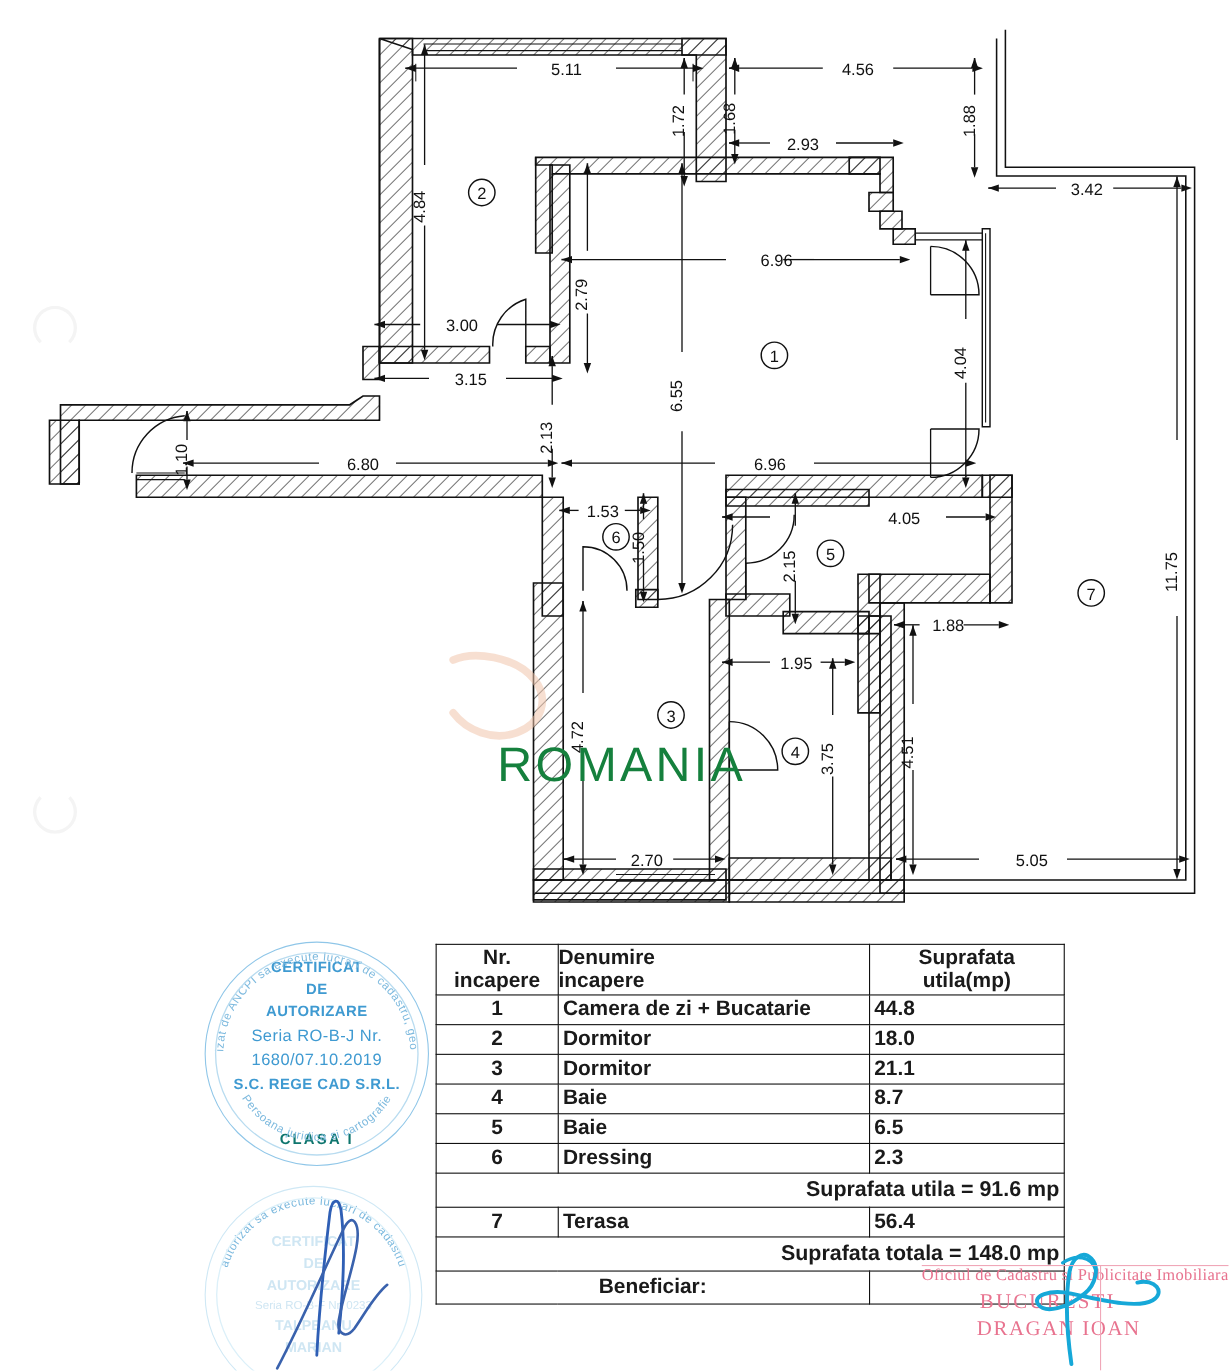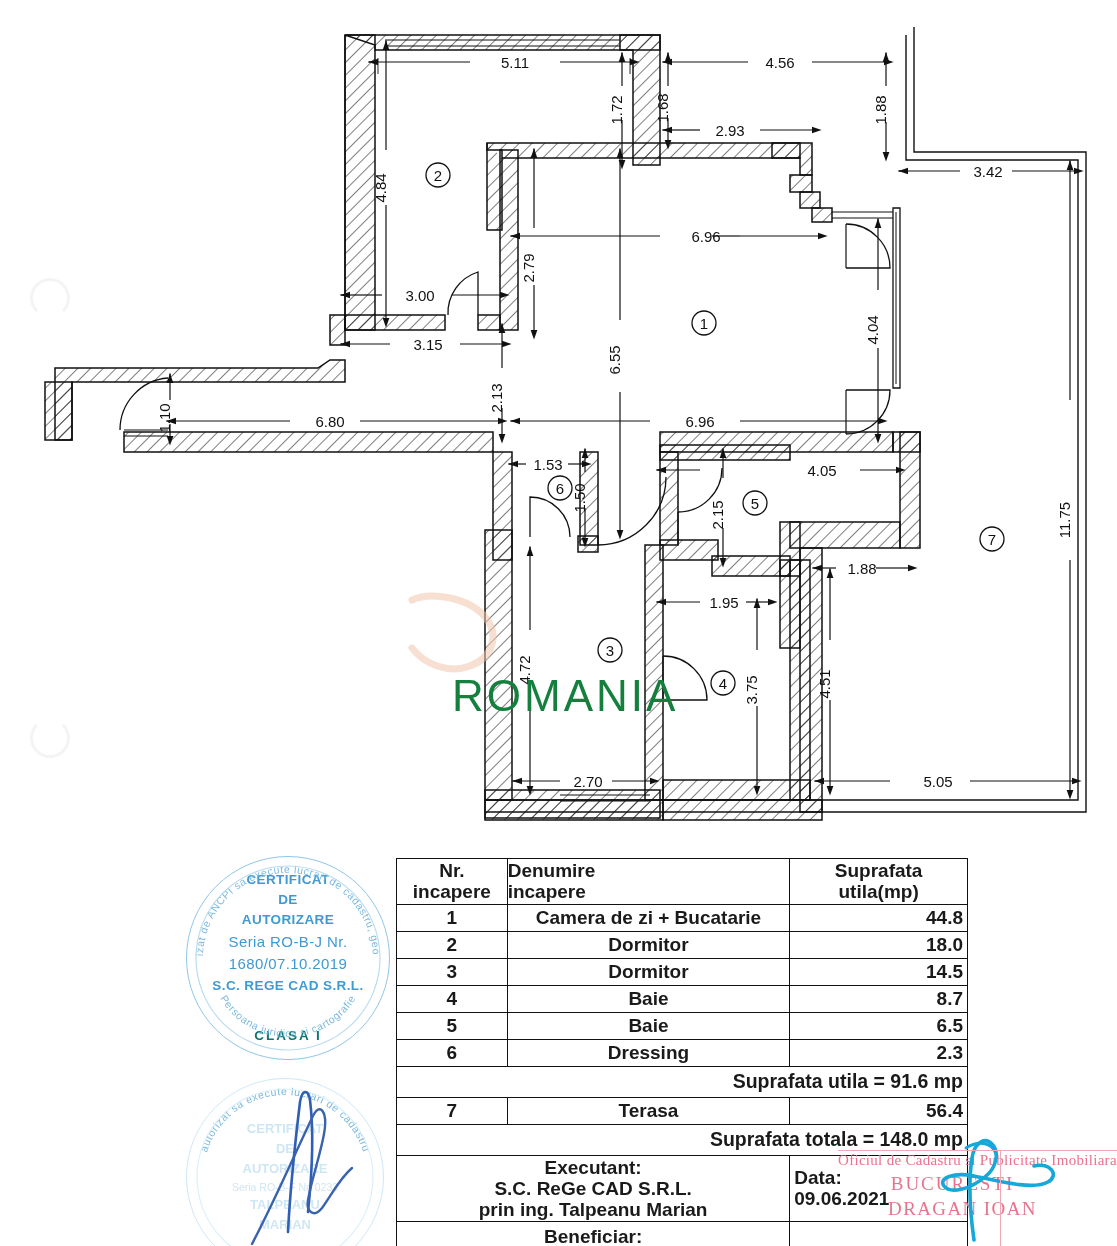--- a/index.html
+++ b/index.html
@@ -27,22 +27,22 @@
   }
   table.tbl{
     border-collapse:collapse;width:572px;
     font-size:19px;background:transparent;
   }
   table.tbl td{
     border:1.4px solid #111;padding:1px 4px;vertical-align:middle;
     line-height:1.12;
   }
   .c-nr{width:104px;text-align:center;}
-  .c-nume{width:292px;text-align:center;padding-left:10px;}
-  .c-supr{width:176px;text-align:right;}
+  .c-nume{width:292px;text-align:left;padding-left:10px;}
+  .c-supr{width:176px;text-align:left;}
   .hdr td{text-align:center;font-size:19px;padding:3px 2px;}
   .c-nume.hdrcell{text-align:left;padding-left:0;}
   .rowh{height:27px;}
   .sum td{text-align:right;font-size:19.5px;height:28px;}
   .foot-exec{text-align:center;font-size:19px;line-height:1.3;padding:5px 2px;}
   .foot-data{text-align:left;font-size:19px;line-height:1.45;padding:5px 6px;vertical-align:top;}
   .benef{height:30px;}
 
   
   .stamp-circ{
@@ -382,21 +382,21 @@
         <td class="c-supr">44.8</td>
       </tr>
       <tr class="rowh">
         <td class="c-nr">2</td>
         <td class="c-nume">Dormitor</td>
         <td class="c-supr">18.0</td>
       </tr>
       <tr class="rowh">
         <td class="c-nr">3</td>
         <td class="c-nume">Dormitor</td>
-        <td class="c-supr">14.5</td>
+        <td class="c-supr">21.1</td>
       </tr>
       <tr class="rowh">
         <td class="c-nr">4</td>
         <td class="c-nume">Baie</td>
         <td class="c-supr">8.7</td>
       </tr>
       <tr class="rowh">
         <td class="c-nr">5</td>
         <td class="c-nume">Baie</td>
         <td class="c-supr">6.5</td>
@@ -414,31 +414,20 @@
       <tr class="rowh">
         <td class="c-nr">7</td>
         <td class="c-nume">Terasa</td>
         <td class="c-supr">56.4</td>
       </tr>
 
       <tr class="sum">
         <td colspan="3">Suprafata totala = 148.0 mp</td>
       </tr>
 
-      <tr>
-        <td colspan="2" class="foot-exec">
-          <div>Executant:</div>
-          <div>S.C. ReGe CAD S.R.L.</div>
-          <div>prin ing. Talpeanu Marian</div>
-        </td>
-        <td class="foot-data">
-          <div>Data:</div>
-          <div>09.06.2021</div>
-        </td>
-      </tr>
 
       <tr class="benef">
         <td colspan="2" style="text-align:center;font-size:19px;">Beneficiar:</td>
         <td></td>
       </tr>
     </tbody>
   </table>
 </div>
 
 <div class="stamp-circ" id="stamp-rege">

